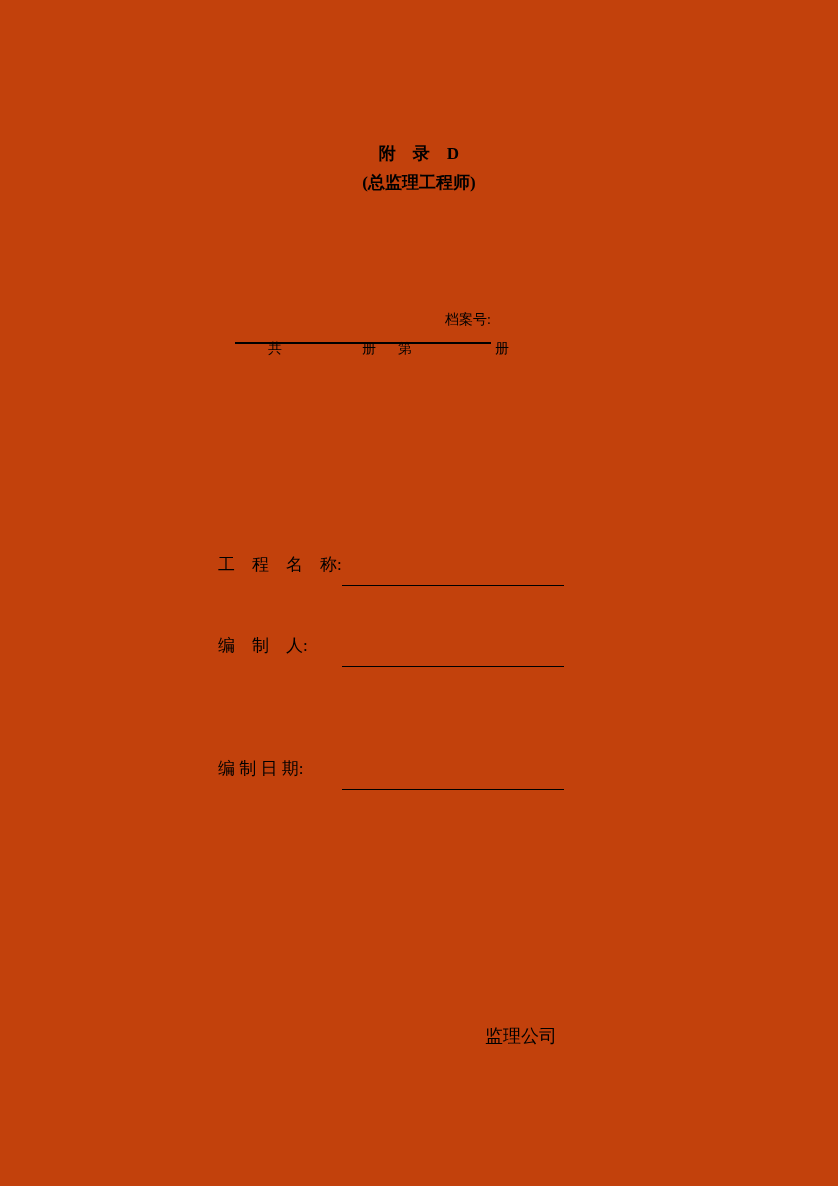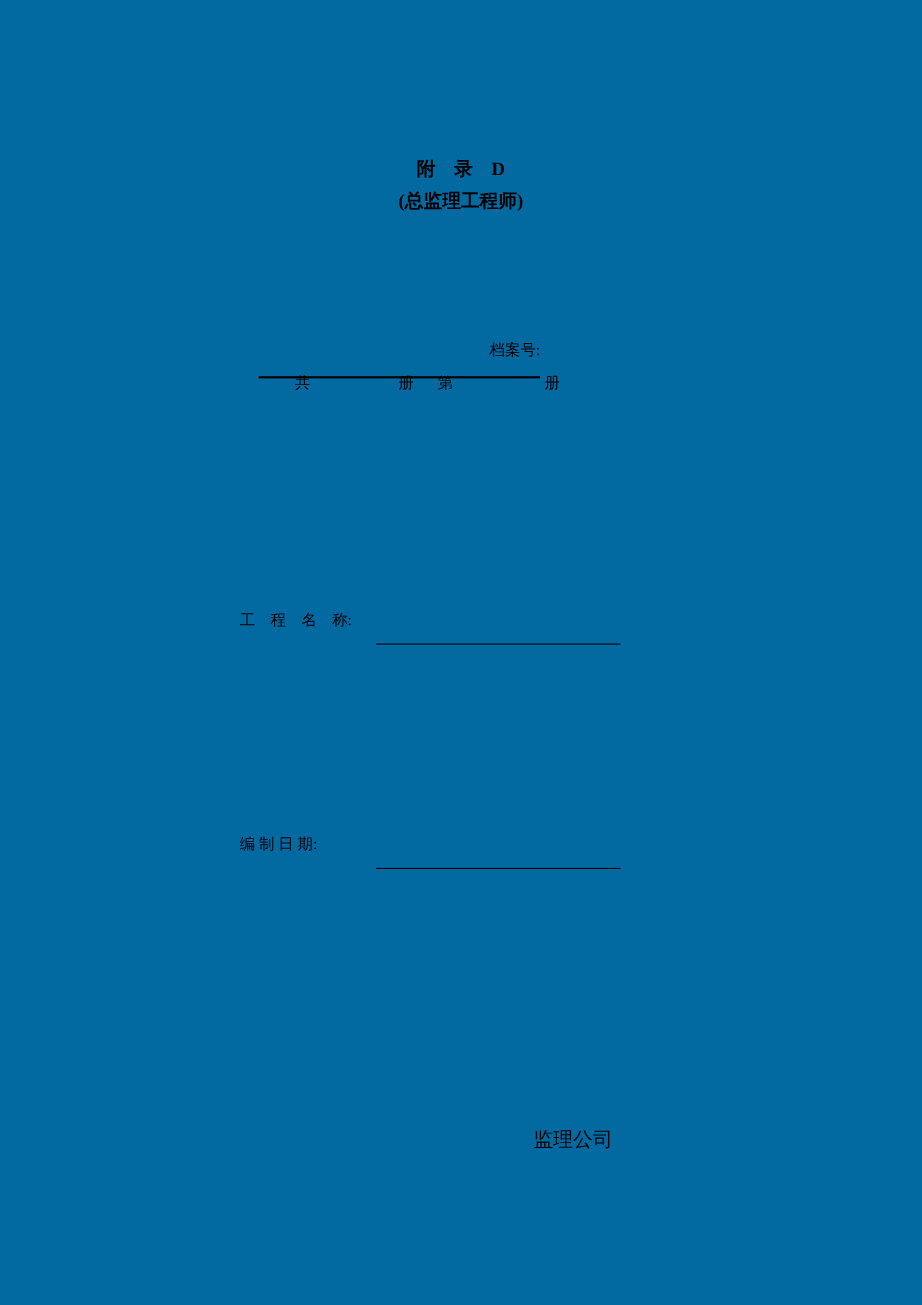--- a/index.html
+++ b/index.html
@@ -1,21 +1,21 @@
 <!DOCTYPE html>
 <html><head>
 <meta charset="utf-8">
 <style>
   * { margin: 0; padding: 0; box-sizing: border-box; }
   html, body { background: #ffffff; }
   .page {
     position: relative;
     width: 838px;
     height: 1186px;
-    background: #0369a1;
+    background: #c2410c;
     color: #000000;
     font-family: "Liberation Serif", "DejaVu Serif", serif;
     overflow: hidden;
   }
 
   
   .title-block {
     position: absolute;
     top: 139px;
     left: 0;
@@ -70,21 +70,21 @@
   }
   .fr1 { top: 554px; }
   .fr2 { top: 593px; }
   .fr3 { top: 635px; }
   .fr4 { top: 675px; }
   .fr5 { top: 714px; margin-top: 44px; }
   .form-label {
     position: absolute;
     left: 10px;
     top: 0;
-    font-size: 14px;
+    font-size: 17px;
     line-height: 21px;
     white-space: pre;
   }
   .fr4 .form-label { left: 0; }
   .form-blank {
     position: absolute;
     left: 134px;
     top: 31px;
     width: 222px;
     height: 0;
@@ -120,20 +120,24 @@
     <span class="vol-ordinal">第</span>
     <span class="vol-unit2">册</span>
   </div>
 
   <div class="form-row fr1">
     <span class="form-label">工　程　名　称:</span>
     <span class="form-blank"></span>
   </div>
 
 
+  <div class="form-row fr3">
+    <span class="form-label">编　制　人:</span>
+    <span class="form-blank"></span>
+  </div>
 
 
   <div class="form-row fr5">
     <span class="form-label">编 制 日 期:</span>
     <span class="form-blank"></span>
   </div>
 
   <div class="company">监理公司</div>
 
 </div>

